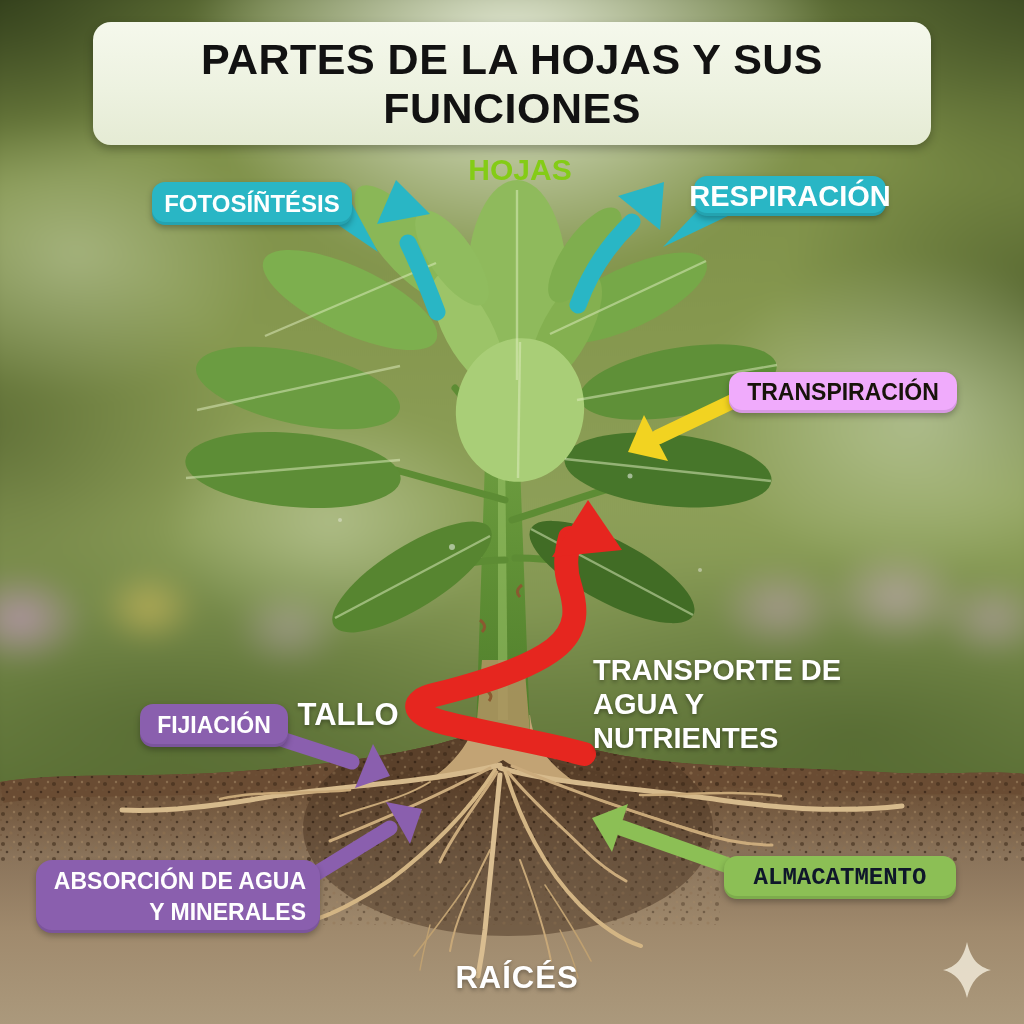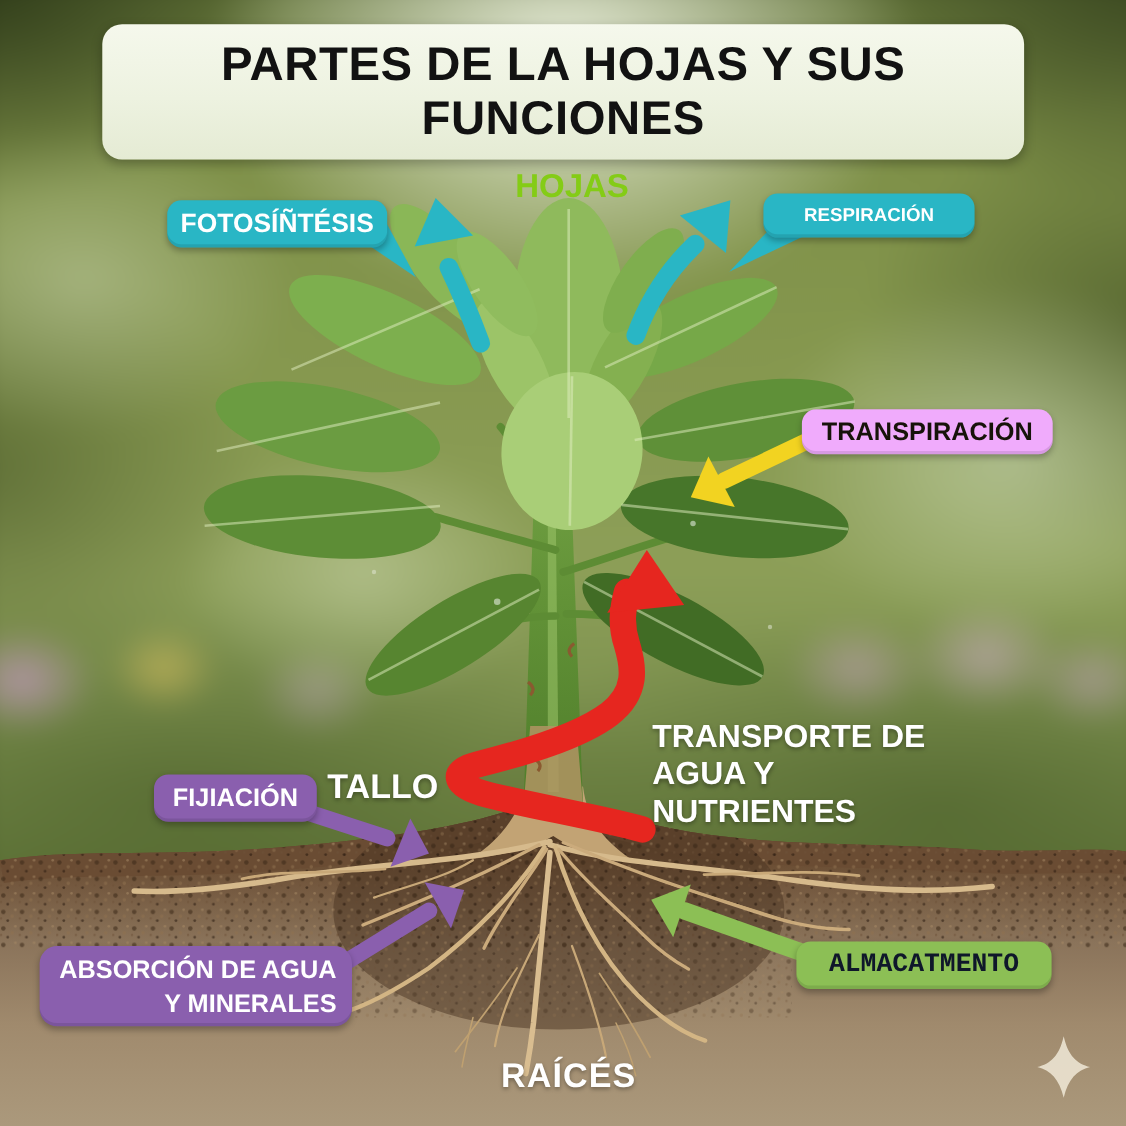--- a/index.html
+++ b/index.html
@@ -45,21 +45,21 @@
   .bubble{
     position:absolute;border-radius:13px;font-weight:800;white-space:nowrap;
     display:flex;align-items:center;justify-content:center;
     box-shadow:0 3px 6px rgba(0,0,0,.28), inset 0 -3px 0 rgba(0,0,0,.10);
   }
   .cyan{background:#29b6c5;color:#fff;}
   .yellow{background:#f0abfc;color:#17130a;}
   .purple{background:#8a5fae;color:#fff;}
   .green{background:#8cbf55;color:#0f172a;font-family:Liberation Mono, monospace;}
   .b-foto{left:152px;top:182px;width:200px;height:43px;font-size:24px;}
-  .b-resp{left:694px;top:176px;width:192px;height:40px;font-size:17px;}
+  .b-resp{left:694px;top:176px;width:192px;height:40px;font-size:29px;}
   .b-trans{left:729px;top:372px;width:228px;height:41px;font-size:23px;}
   .b-fij{left:140px;top:704px;width:148px;height:43px;font-size:23px;}
   .b-abs{left:36px;top:860px;width:284px;height:73px;font-size:23px;
          flex-direction:column;align-items:flex-end;justify-content:center;
          padding:0 14px;box-sizing:border-box;line-height:31px;border-radius:16px;}
   .b-alm{left:724px;top:856px;width:232px;height:43px;font-size:24px;}
   
   .ptxt{position:absolute;font-weight:800;white-space:nowrap;}
   .black{color:#84cc16;}
   .white{color:#ffffff;text-shadow:0 2px 4px rgba(0,0,0,.35);}

